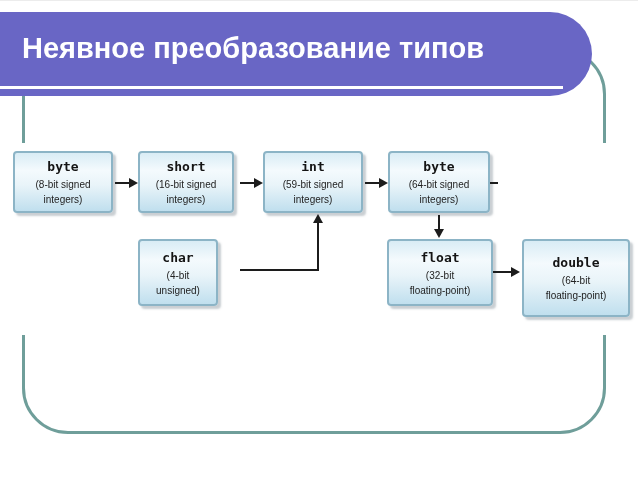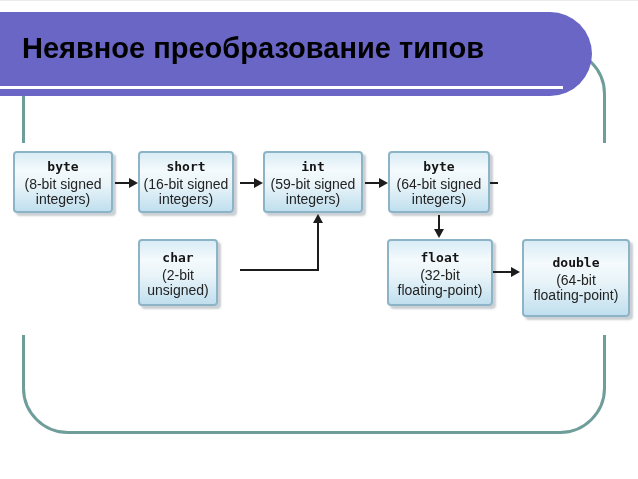--- a/index.html
+++ b/index.html
@@ -9,30 +9,30 @@
   
   .frame{position:absolute;left:22px;top:47px;width:584px;height:386px;box-sizing:border-box;
          border:3px solid var(--frame-color,#6f9e9a);border-radius:46px;z-index:1;background:transparent;}
 
   
   .diagram{position:absolute;left:2px;top:142px;width:634px;height:192px;background:#fff;z-index:2;}
 
   
   .banner{position:absolute;left:0;top:11px;width:592px;height:84px;background:var(--banner-color,#6966c5);
           border-radius:0 42px 42px 0;z-index:3;display:flex;align-items:center;padding-left:22px;box-sizing:border-box;}
-  .banner-title{color:#000000;font-weight:bold;font-size:29px;letter-spacing:0px;margin-top:-12px;}
+  .banner-title{color:#ffffff;font-weight:bold;font-size:29px;letter-spacing:0px;margin-top:-12px;}
   .banner-underline{position:absolute;left:0;top:74px;width:563px;height:3px;background:#fff;}
 
   
   .tbox{position:absolute;box-sizing:border-box;border:2px solid #8cb4c6;border-radius:4px;
         background:linear-gradient(180deg,#d9ecf5 0%,#f4fafd 30%,#e9f4f9 55%,#c0dfee 100%);
         box-shadow:3px 3px 2px rgba(150,160,168,.5);
         display:flex;flex-direction:column;align-items:center;justify-content:center;text-align:center;}
   .tname{font-family:"DejaVu Sans Mono",monospace;font-weight:bold;font-size:13px;line-height:20px;color:#141414;}
-  .tdesc{font-family:"Liberation Sans",sans-serif;font-size:14px;line-height:15px;color:#232323;}
+  .tdesc{font-family:"Liberation Sans",sans-serif;font-size:10px;line-height:15px;color:#232323;}
 
   
   .hline{position:absolute;height:2px;background:#1c1c1c;}
   .vline{position:absolute;width:2px;background:#1c1c1c;}
   .head-right{position:absolute;width:0;height:0;border-left:9px solid #1c1c1c;
               border-top:5px solid transparent;border-bottom:5px solid transparent;}
   .head-down{position:absolute;width:0;height:0;border-top:9px solid #1c1c1c;
              border-left:5px solid transparent;border-right:5px solid transparent;}
   .head-up{position:absolute;width:0;height:0;border-bottom:9px solid #1c1c1c;
            border-left:5px solid transparent;border-right:5px solid transparent;}
@@ -71,21 +71,21 @@
       <div class="tdesc">integers)</div>
     </div>
     <div class="tbox b-long">
       <div class="tname">byte</div>
       <div class="tdesc">(64-bit signed</div>
       <div class="tdesc">integers)</div>
     </div>
 
     <div class="tbox b-char">
       <div class="tname">char</div>
-      <div class="tdesc">(2-bit</div>
+      <div class="tdesc">(4-bit</div>
       <div class="tdesc">unsigned)</div>
     </div>
     <div class="tbox b-float">
       <div class="tname">float</div>
       <div class="tdesc">(32-bit</div>
       <div class="tdesc">floating-point)</div>
     </div>
     <div class="tbox b-double">
       <div class="tname">double</div>
       <div class="tdesc">(64-bit</div>

